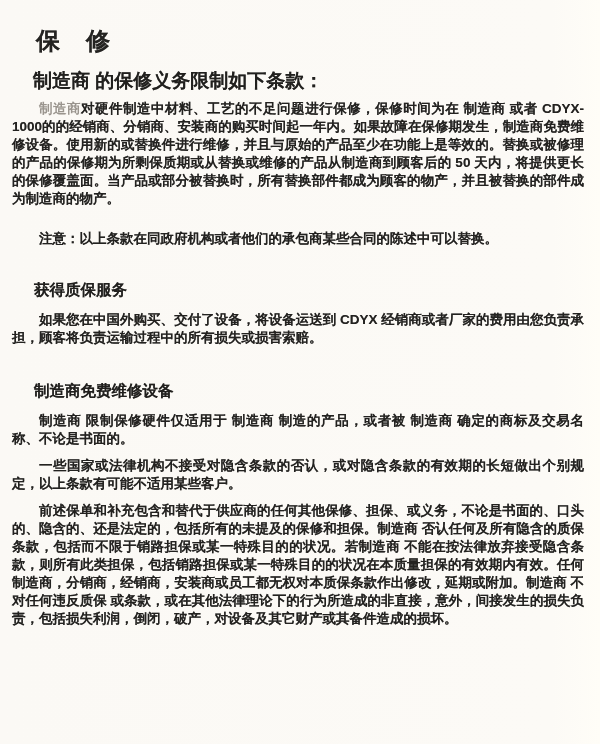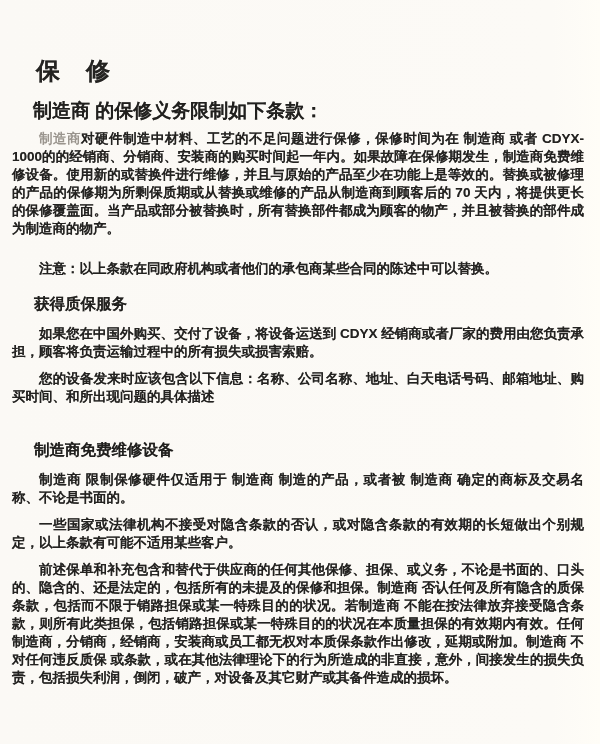--- a/index.html
+++ b/index.html
@@ -11,21 +11,21 @@
     height: 744px;
     overflow: hidden;
     background: linear-gradient(90deg, #fbf9f5 0%, #fcfaf6 92%, #fffdf7 100%);
     font-family: "Liberation Sans", sans-serif;
     color: #1f1e1c;
   }
   .page {
     box-sizing: border-box;
     width: 600px;
     height: 548px;
-    padding: 58px 16px 20px 12px;
+    padding: 28px 16px 20px 12px;
   }
   
   .page * {
     font-weight: 700;
   }
   h1.doc-title {
     font-size: 24px;
     line-height: 1.1;
     margin: 0 0 14px 24px;
     letter-spacing: 1px;
@@ -54,42 +54,41 @@
     text-shadow: 0 0 0.4px rgba(25,25,25,0.5);
   }
   p.body.note {
     margin-top: 22px;
   }
   .muted-word {
     color: #9a958e;
     text-shadow: none;
   }
   h2.first-section {
-    margin-top: 16px;
+    margin-top: 32px;
   }
 </style>
 </head>
 <body>
 
 <div class="page">
 
   <h1 class="doc-title">保　修</h1>
 
   <p class="lead-heading">制造商 的保修义务限制如下条款：</p>
 
-  <p class="body"><span class="muted-word">制造商</span><span>对硬件制造中材料、工艺的不足问题进行保修，保修时间为在 制造商 或者 CDYX- 1000的的经销商、分销商、安装商的购买时间起一年内。如果故障在保修期发生，制造商免费维修设备。使用新的或替换件进行维修，并且与原始的产品至少在功能上是等效的。替换或被修理的产品的保修期为所剩保质期或从替换或维修的产品从制造商到顾客后的 70 天内，将提供更长的保修覆盖面。当产品或部分被替换时，所有替换部件都成为顾客的物产，并且被替换的部件成为制造商的物产。</span></p>
+  <p class="body"><span class="muted-word">制造商</span><span>对硬件制造中材料、工艺的不足问题进行保修，保修时间为在 制造商 或者 CDYX- 1000的的经销商、分销商、安装商的购买时间起一年内。如果故障在保修期发生，制造商免费维修设备。使用新的或替换件进行维修，并且与原始的产品至少在功能上是等效的。替换或被修理的产品的保修期为所剩保质期或从替换或维修的产品从制造商到顾客后的 50 天内，将提供更长的保修覆盖面。当产品或部分被替换时，所有替换部件都成为顾客的物产，并且被替换的部件成为制造商的物产。</span></p>
 
   <p class="body note">注意：以上条款在同政府机构或者他们的承包商某些合同的陈述中可以替换。</p>
 
   <h2 class="section-heading first-section">获得质保服务</h2>
 
   <p class="body">如果您在中国外购买、交付了设备，将设备运送到 CDYX 经销商或者厂家的费用由您负责承担，顾客将负责运输过程中的所有损失或损害索赔。</p>
 
 
-  <p class="body">您的设备发来时应该包含以下信息：名称、公司名称、地址、白天电话号码、邮箱地址、购买时间、和所出现问题的具体描述</p>
 
   <h2 class="section-heading">制造商免费维修设备</h2>
 
   <p class="body">制造商 限制保修硬件仅适用于 制造商 制造的产品，或者被 制造商 确定的商标及交易名称、不论是书面的。</p>
 
   <p class="body">一些国家或法律机构不接受对隐含条款的否认，或对隐含条款的有效期的长短做出个别规定，以上条款有可能不适用某些客户。</p>
 
   <p class="body">前述保单和补充包含和替代于供应商的任何其他保修、担保、或义务，不论是书面的、口头的、隐含的、还是法定的，包括所有的未提及的保修和担保。制造商 否认任何及所有隐含的质保条款，包括而不限于销路担保或某一特殊目的的状况。若制造商 不能在按法律放弃接受隐含条款，则所有此类担保，包括销路担保或某一特殊目的的状况在本质量担保的有效期内有效。任何制造商，分销商，经销商，安装商或员工都无权对本质保条款作出修改，延期或附加。制造商 不对任何违反质保 或条款，或在其他法律理论下的行为所造成的非直接，意外，间接发生的损失负责，包括损失利润，倒闭，破产，对设备及其它财产或其备件造成的损坏。</p>
 
 </div>

